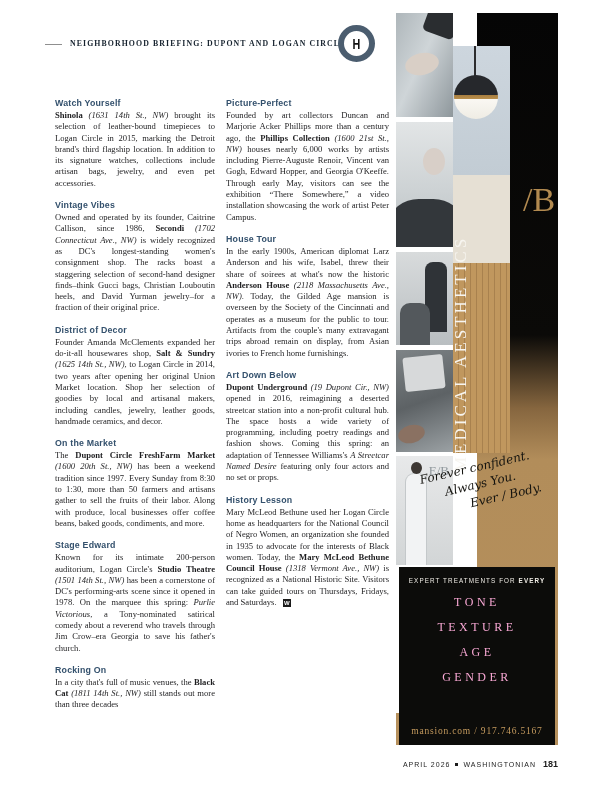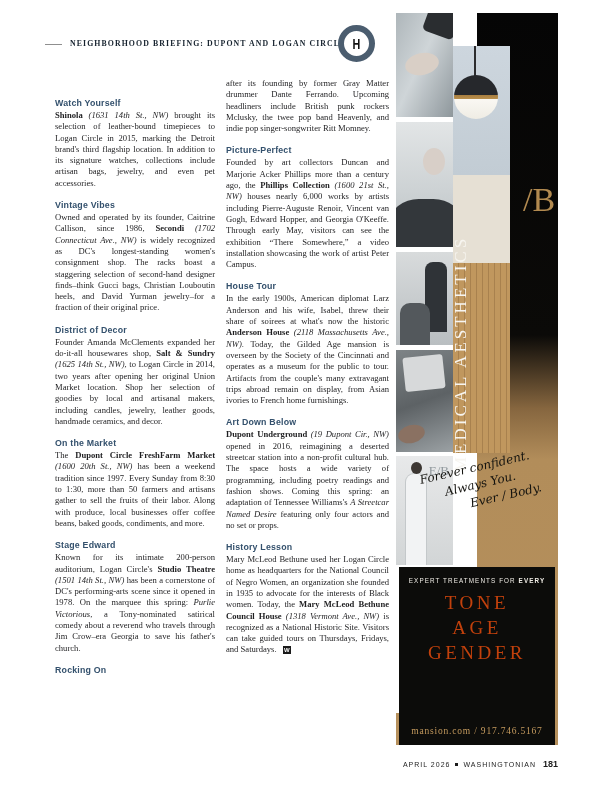--- a/index.html
+++ b/index.html
@@ -80,22 +80,22 @@
            font-family:"DejaVu Serif",serif;font-style:italic;color:#14130f;font-size:12px;
            line-height:17px;z-index:3;white-space:nowrap;}
   .tag-2{margin-left:22px;}
   .tag-3{margin-left:44px;}
 
   .info-box{position:absolute;left:3px;top:554px;width:156px;height:178px;background:#0c0c0a;
             text-align:center;z-index:4;}
   .expert-line{margin-top:10px;font-family:"Liberation Sans",sans-serif;font-size:6.3px;
                letter-spacing:1.1px;color:#f0ede6;}
   .ad-words{margin-top:6px;}
-  .ad-word{font-family:"Liberation Serif",serif;font-size:19px;letter-spacing:3.5px;
-           color:#c2410c;height:25px;line-height:25px;}
+  .ad-word{font-family:"Liberation Serif",serif;font-size:12px;letter-spacing:3.5px;
+           color:#f9a8d4;height:25px;line-height:25px;}
   .contact{position:absolute;bottom:9px;width:100%;font-family:"Liberation Serif",serif;
            font-size:9.5px;letter-spacing:.8px;color:#c49a5e;}
 
   
   .page-footer{position:absolute;top:759px;left:396px;width:162px;text-align:right;
                font-family:"Liberation Sans",sans-serif;font-size:7px;letter-spacing:1px;color:#1c1c1c;}
   .square-bullet{display:inline-block;width:3px;height:3px;background:#1c1c1c;margin:0 5px 1px 5px;}
   .page-num{font-size:9px;font-weight:bold;letter-spacing:0;margin-left:7px;}
 </style>
 </head>
@@ -114,23 +114,23 @@
       <p class="body-text"><span style="font-weight: bold;">Shinola </span><span style="font-style: italic;">(1631 14th St., NW)</span><span> brought its selection of leather-bound timepieces to Logan Circle in 2015, marking the Detroit brand's third flagship location. In addition to its signature watches, collections include artisan bags, jewelry, and even pet accessories.</span></p>
       <div class="sec-heading">Vintage Vibes</div>
       <p class="body-text"><span>Owned and operated by its founder, Caitrine Callison, since 1986, </span><span style="font-weight: bold;">Secondi </span><span style="font-style: italic;">(1702 Connecticut Ave., NW)</span><span> is widely recognized as DC's longest-standing women's consignment shop. The racks boast a staggering selection of second-hand designer finds–think Gucci bags, Christian Louboutin heels, and David Yurman jewelry–for a fraction of their original price.</span></p>
       <div class="sec-heading">District of Decor</div>
       <p class="body-text"><span>Founder Amanda McClements expanded her do-it-all housewares shop, </span><span style="font-weight: bold;">Salt &amp; Sundry </span><span style="font-style: italic;">(1625 14th St., NW)</span><span>, to Logan Circle in 2014, two years after opening her original Union Market location. Shop her selection of goodies by local and artisanal makers, including candles, jewelry, leather goods, handmade ceramics, and decor.</span></p>
       <div class="sec-heading">On the Market</div>
       <p class="body-text"><span>The </span><span style="font-weight: bold;">Dupont Circle FreshFarm Market </span><span style="font-style: italic;">(1600 20th St., NW)</span><span> has been a weekend tradition since 1997. Every Sunday from 8:30 to 1:30, more than 50 farmers and artisans gather to sell the fruits of their labor. Along with produce, local businesses offer coffee beans, baked goods, condiments, and more.</span></p>
       <div class="sec-heading">Stage Edward</div>
       <p class="body-text"><span>Known for its intimate 200-person auditorium, Logan Circle's </span><span style="font-weight: bold;">Studio Theatre </span><span style="font-style: italic;">(1501 14th St., NW)</span><span> has been a cornerstone of DC's performing-arts scene since it opened in 1978. On the marquee this spring: </span><span style="font-style: italic;">Purlie Victorious</span><span>, a Tony-nominated satirical comedy about a reverend who travels through Jim Crow–era Georgia to save his father's church.</span></p>
       <div class="sec-heading">Rocking On</div>
+      <p class="body-text"><span>In a city that's full of music venues, the </span><span style="font-weight: bold;">Black Cat </span><span style="font-style: italic;">(1811 14th St., NW)</span><span> still stands out more than three decades</span></p>
     </div>
   <div class="col" id="col2">
-      <p class="body-text"><span>after its founding by former Gray Matter drummer Dante Ferrando. Upcoming headliners include British punk rockers Mclusky, the twee pop band Heavenly, and indie pop singer-songwriter Ritt Momney.</span></p>
       <div class="sec-heading">Picture-Perfect</div>
       <p class="body-text"><span>Founded by art collectors Duncan and Marjorie Acker Phillips more than a century ago, the </span><span style="font-weight: bold;">Phillips Collection </span><span style="font-style: italic;">(1600 21st St., NW)</span><span> houses nearly 6,000 works by artists including Pierre-Auguste Renoir, Vincent van Gogh, Edward Hopper, and Georgia O'Keeffe. Through early May, visitors can see the exhibition “There Somewhere,” a video installation showcasing the work of artist Peter Campus.</span></p>
       <div class="sec-heading">House Tour</div>
       <p class="body-text"><span>In the early 1900s, American diplomat Larz Anderson and his wife, Isabel, threw their share of soirees at what's now the historic </span><span style="font-weight: bold;">Anderson House </span><span style="font-style: italic;">(2118 Massachusetts Ave., NW)</span><span>. Today, the Gilded Age mansion is overseen by the Society of the Cincinnati and operates as a museum for the public to tour. Artifacts from the couple's many extravagant trips abroad remain on display, from Asian ivories to French home furnishings.</span></p>
       <div class="sec-heading">Art Down Below</div>
       <p class="body-text"><span style="font-weight: bold;">Dupont Underground </span><span style="font-style: italic;">(19 Dupont Cir., NW)</span><span> opened in 2016, reimagining a deserted streetcar station into a non-profit cultural hub. The space hosts a wide variety of programming, including poetry readings and fashion shows. Coming this spring: an adaptation of Tennessee Williams's </span><span style="font-style: italic;">A Streetcar Named Desire</span><span> featuring only four actors and no set or props.</span></p>
       <div class="sec-heading">History Lesson</div>
       <p class="body-text"><span>Mary McLeod Bethune used her Logan Circle home as headquarters for the National Council of Negro Women, an organization she founded in 1935 to advocate for the interests of Black women. Today, the </span><span style="font-weight: bold;">Mary McLeod Bethune Council House </span><span style="font-style: italic;">(1318 Vermont Ave., NW)</span><span> is recognized as a National Historic Site. Visitors can take guided tours on Thursdays, Fridays, and Saturdays. </span><span class="endmark">W</span></p>
     </div>
 
@@ -157,20 +157,21 @@
       <div class="tag-1">Forever confident.</div>
       <div class="tag-2">Always You.</div>
       <div class="tag-3">Ever / Body.</div>
     </div>
     <div class="info-box">
       <div class="expert-line">
         <span>EXPERT TREATMENTS FOR </span><b>EVERY</b>
       </div>
       <div class="ad-words" id="ad-words">
           <div class="ad-word">TONE</div>
+          <div class="ad-word">TEXTURE</div>
           <div class="ad-word">AGE</div>
           <div class="ad-word">GENDER</div>
         </div>
       <div class="contact">mansion.com  /  917.746.5167</div>
     </div>
   </aside>
 
   <div class="page-footer">
     <span>APRIL 2026</span><span class="square-bullet"></span><span>WASHINGTONIAN</span><span class="page-num">181</span>
   </div>

